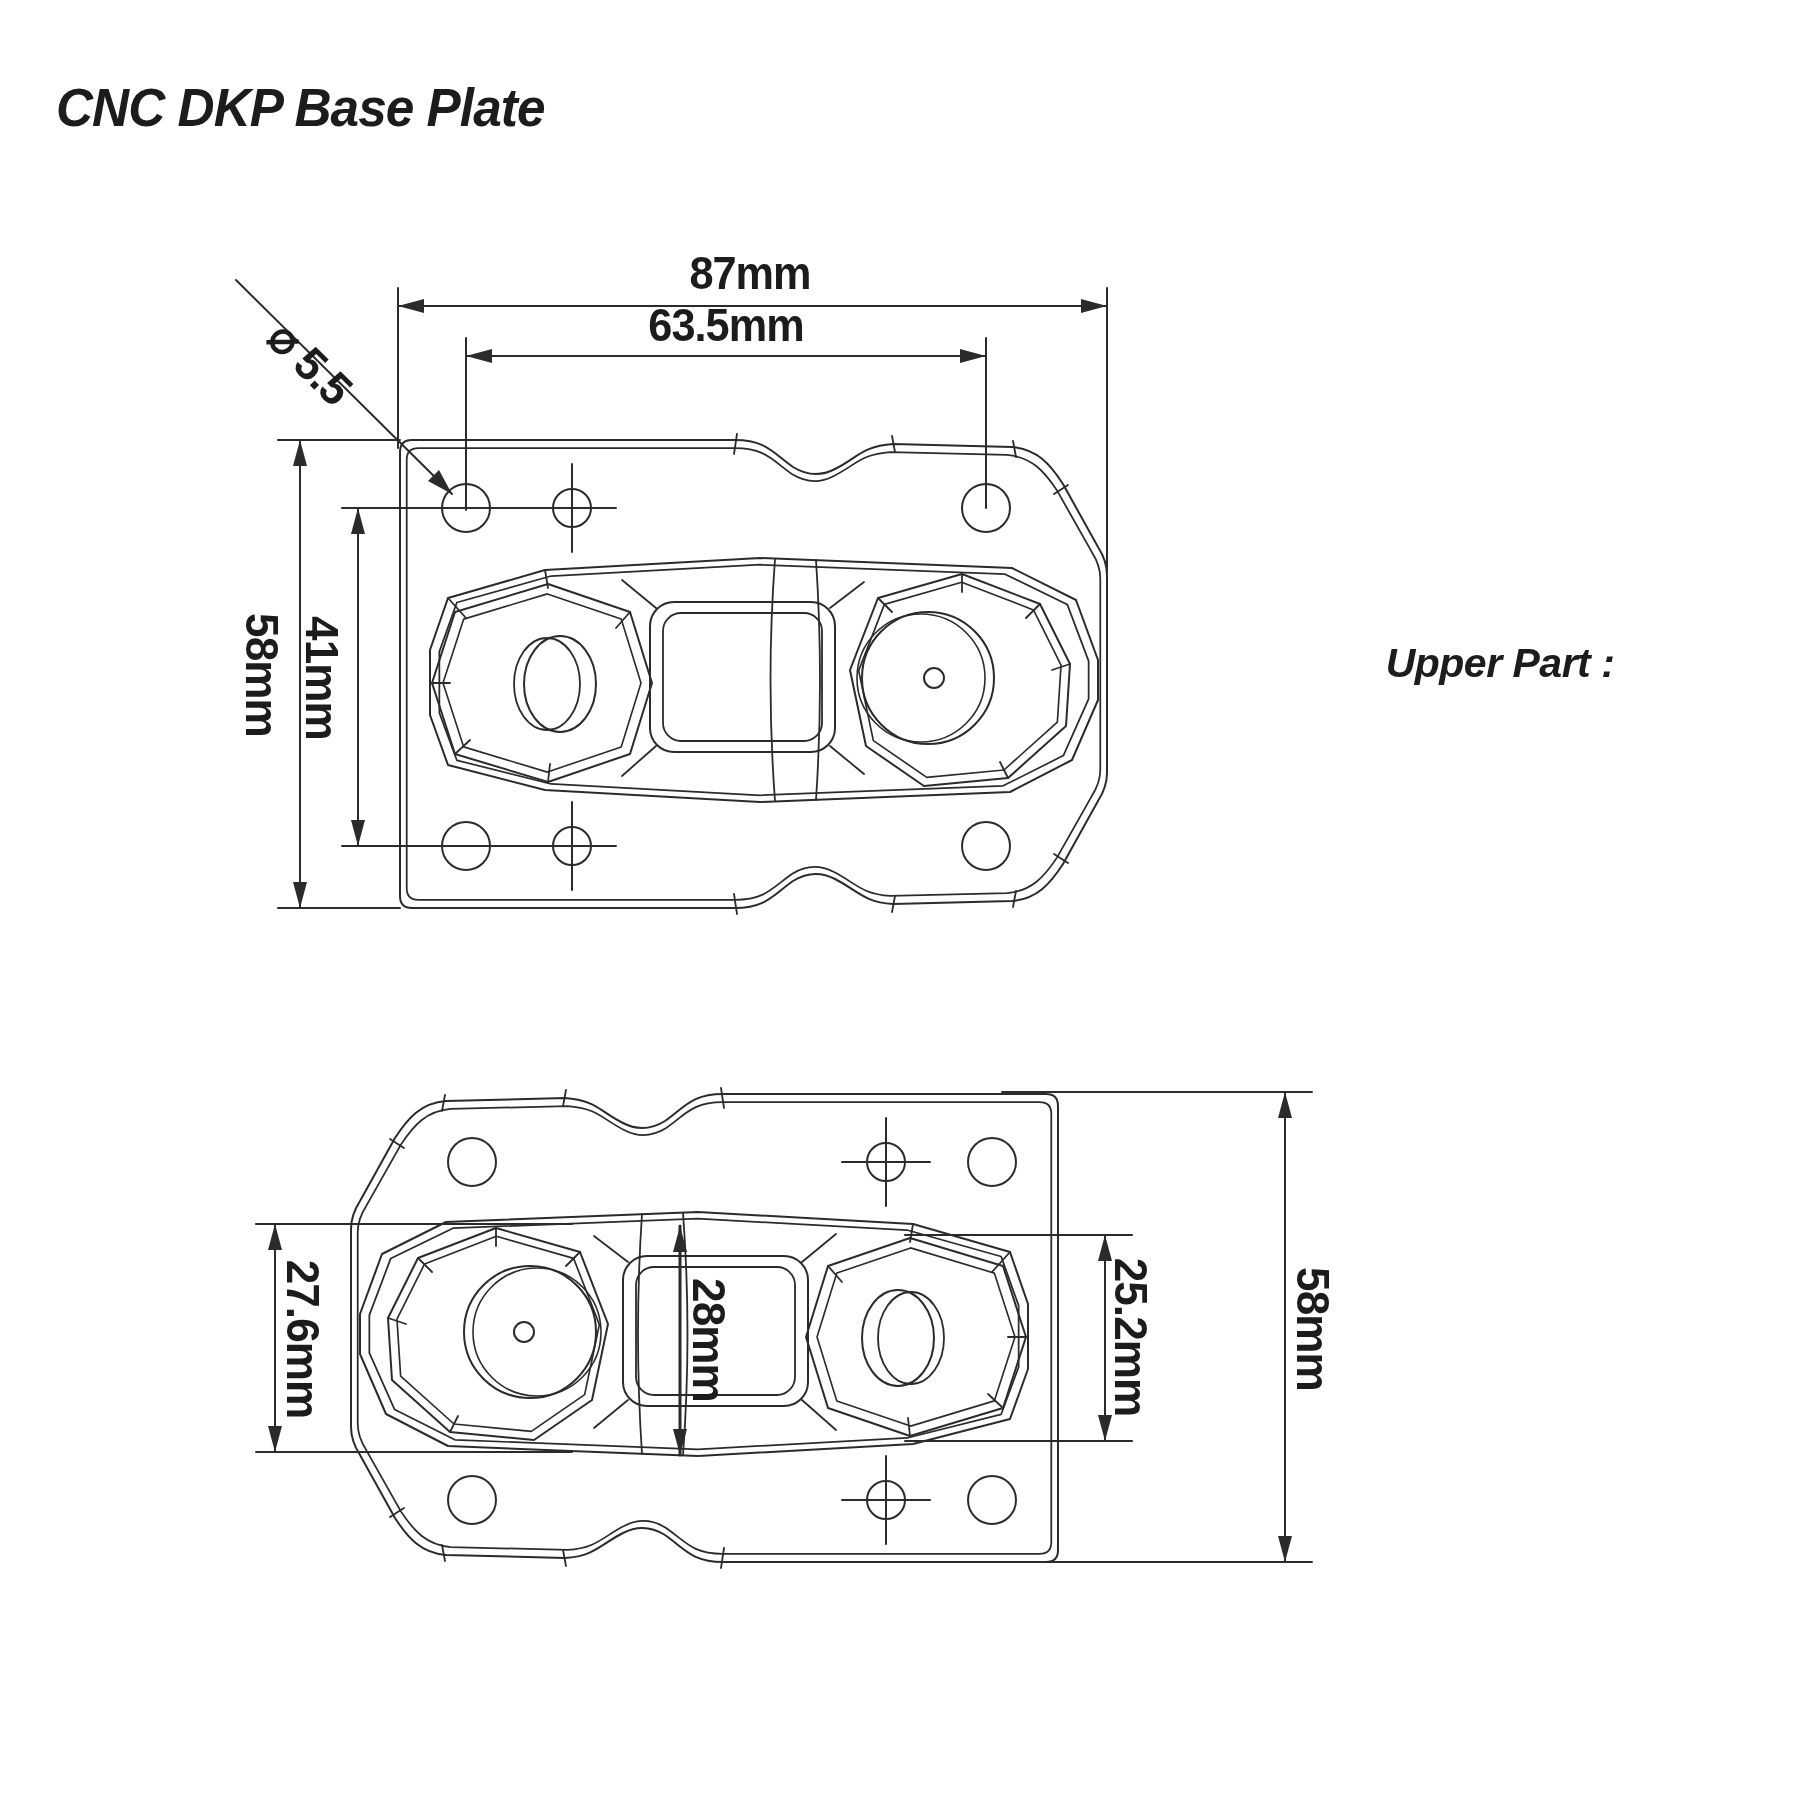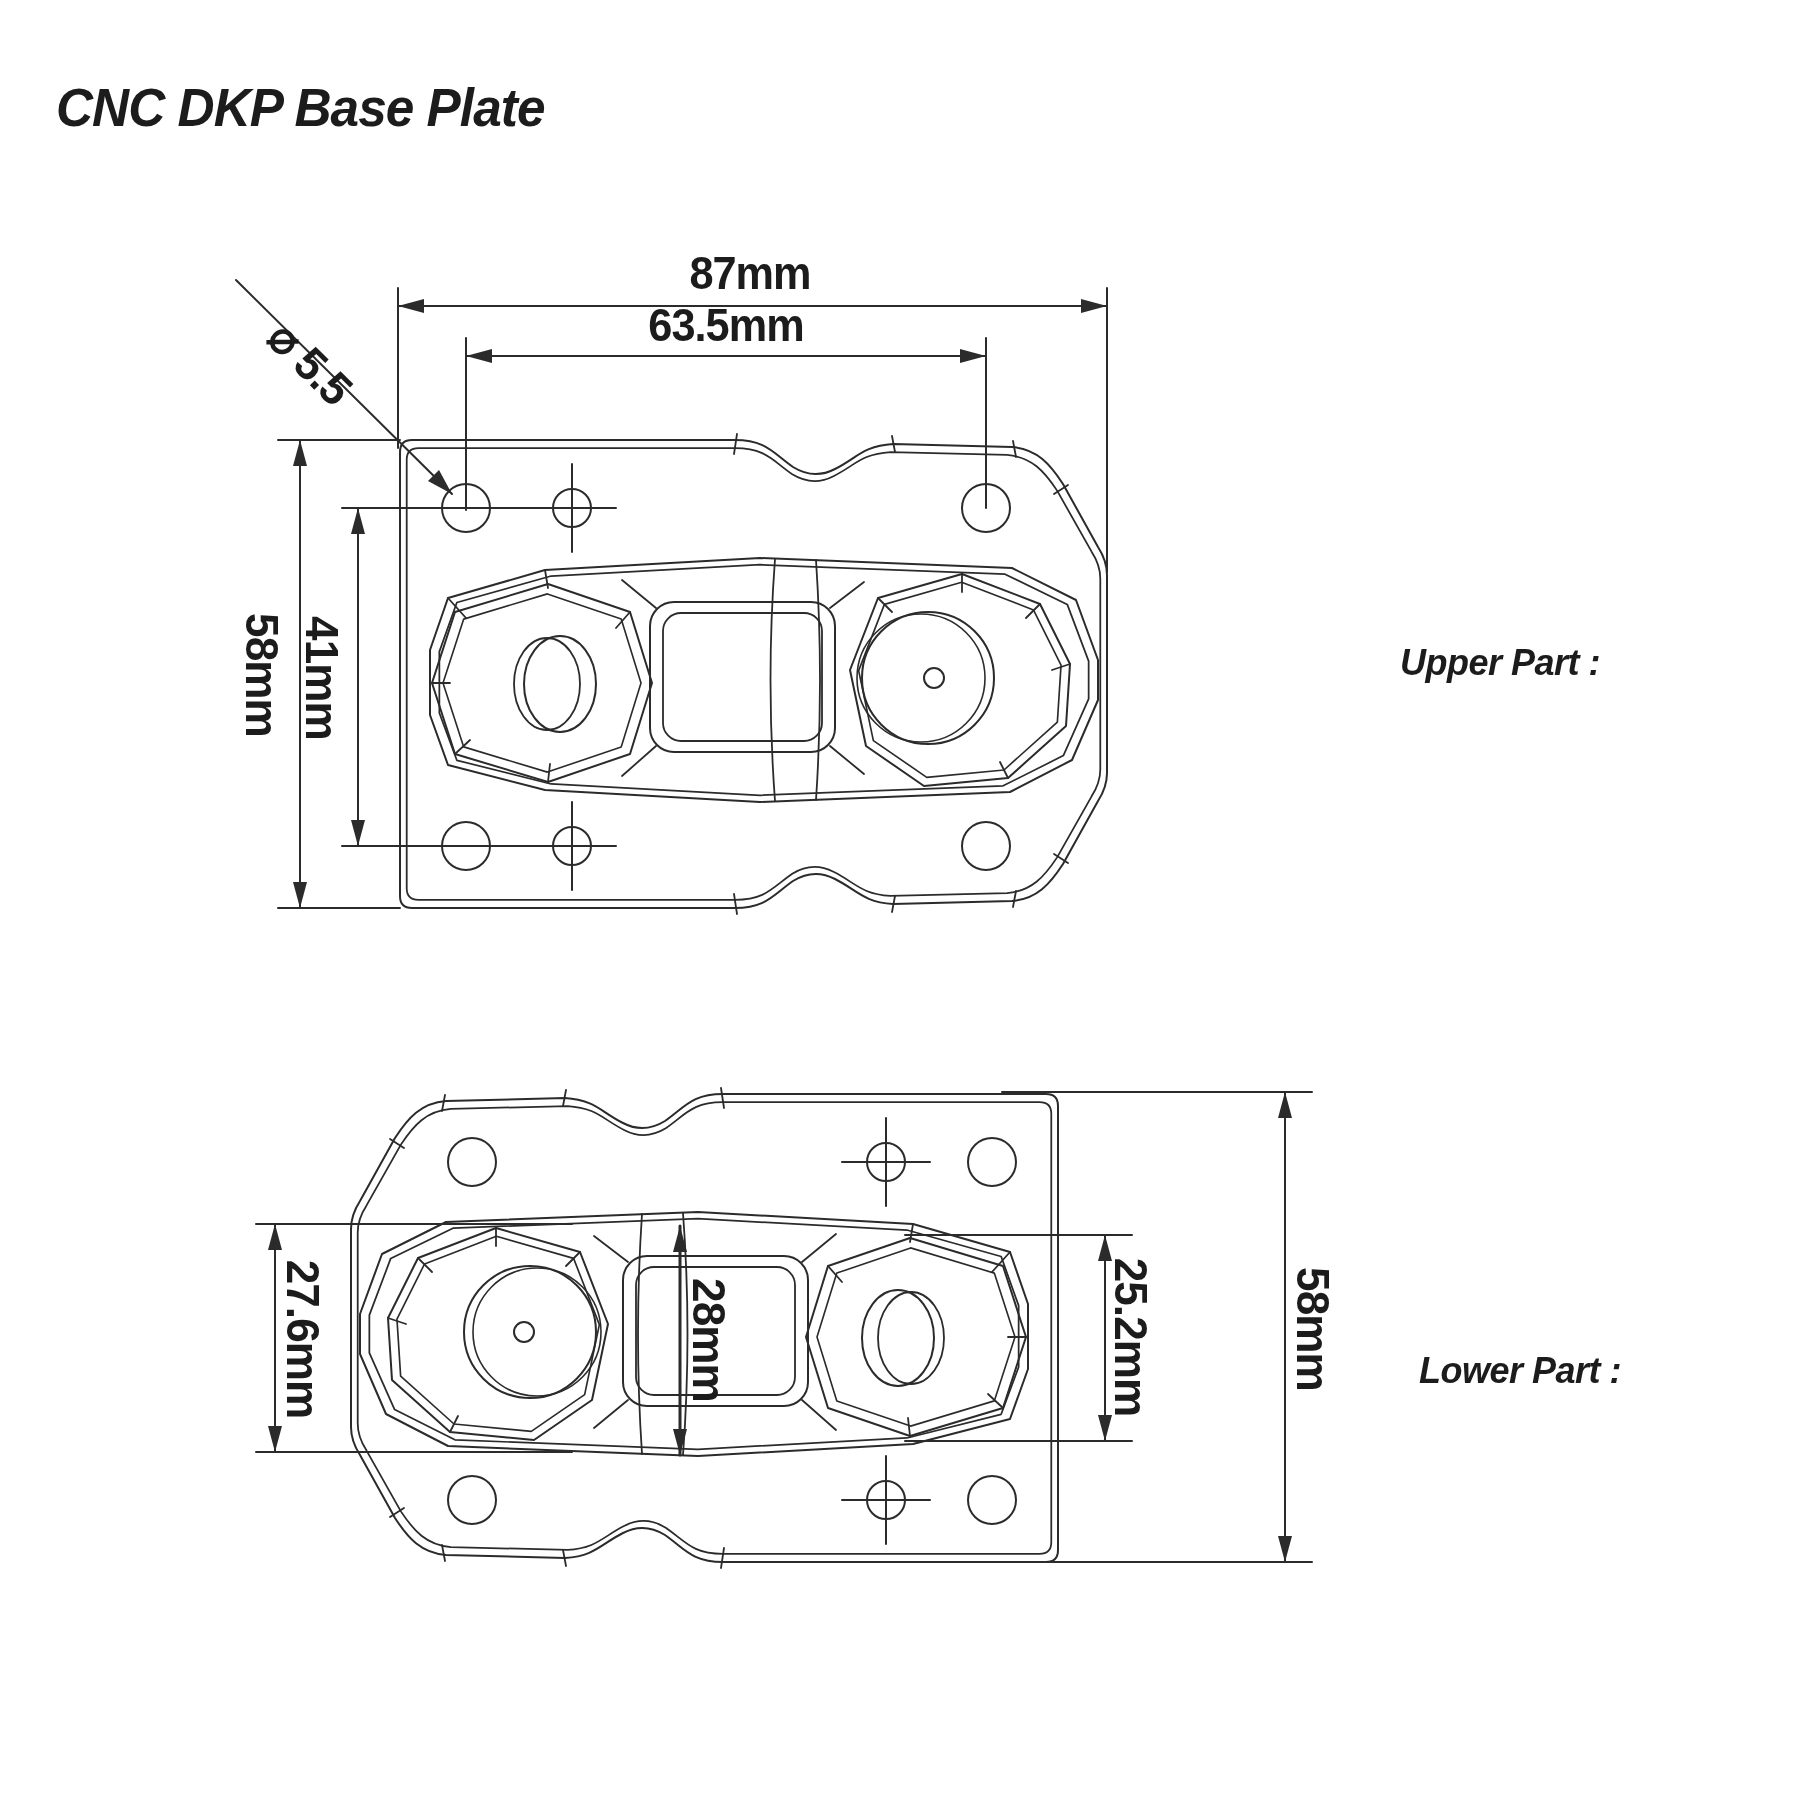--- a/index.html
+++ b/index.html
@@ -16,21 +16,21 @@
   .dim{
     position:absolute;width:220px;height:52px;
     display:flex;align-items:center;justify-content:center;
     font-size:46px;font-weight:700;letter-spacing:-1px;white-space:nowrap;
   }
   .dim.condensed{transform:scaleX(0.94);}
   .dim.rot90{transform:rotate(90deg) scaleX(0.96);}
   .dim.rot45{transform:rotate(45deg) scaleX(0.96);}
   .part-label{
     position:absolute;width:440px;text-align:center;
-    font-size:36px;font-weight:800;font-style:italic;line-height:62px;
+    font-size:41px;font-weight:800;font-style:italic;line-height:62px;
     letter-spacing:-0.5px;white-space:nowrap;
   }
 </style>
 </head>
 <body>
 
 <svg class="drawing" width="1800" height="1800" viewBox="0 0 1800 1800" fill="none" stroke="#2b2b2b" stroke-width="2" stroke-linecap="round" stroke-linejoin="round">
 
   <defs>
 
@@ -141,14 +141,13 @@
 
 <div class="dim rot90" style="left:193px;top:1313px;">27.6mm</div>
 <div class="dim rot90" style="left:599px;top:1314px;">28mm</div>
 <div class="dim rot90" style="left:1021px;top:1311px;">25.2mm</div>
 <div class="dim rot90" style="left:1203px;top:1303px;">58mm</div>
 
 <div class="part-label" style="left:1280px;top:632px;">
   <div>Upper Part :</div>
 </div>
 <div class="part-label" style="left:1300px;top:1340px;">
-  <div>Lower Part :</div>
 </div>
 
 </body></html>

